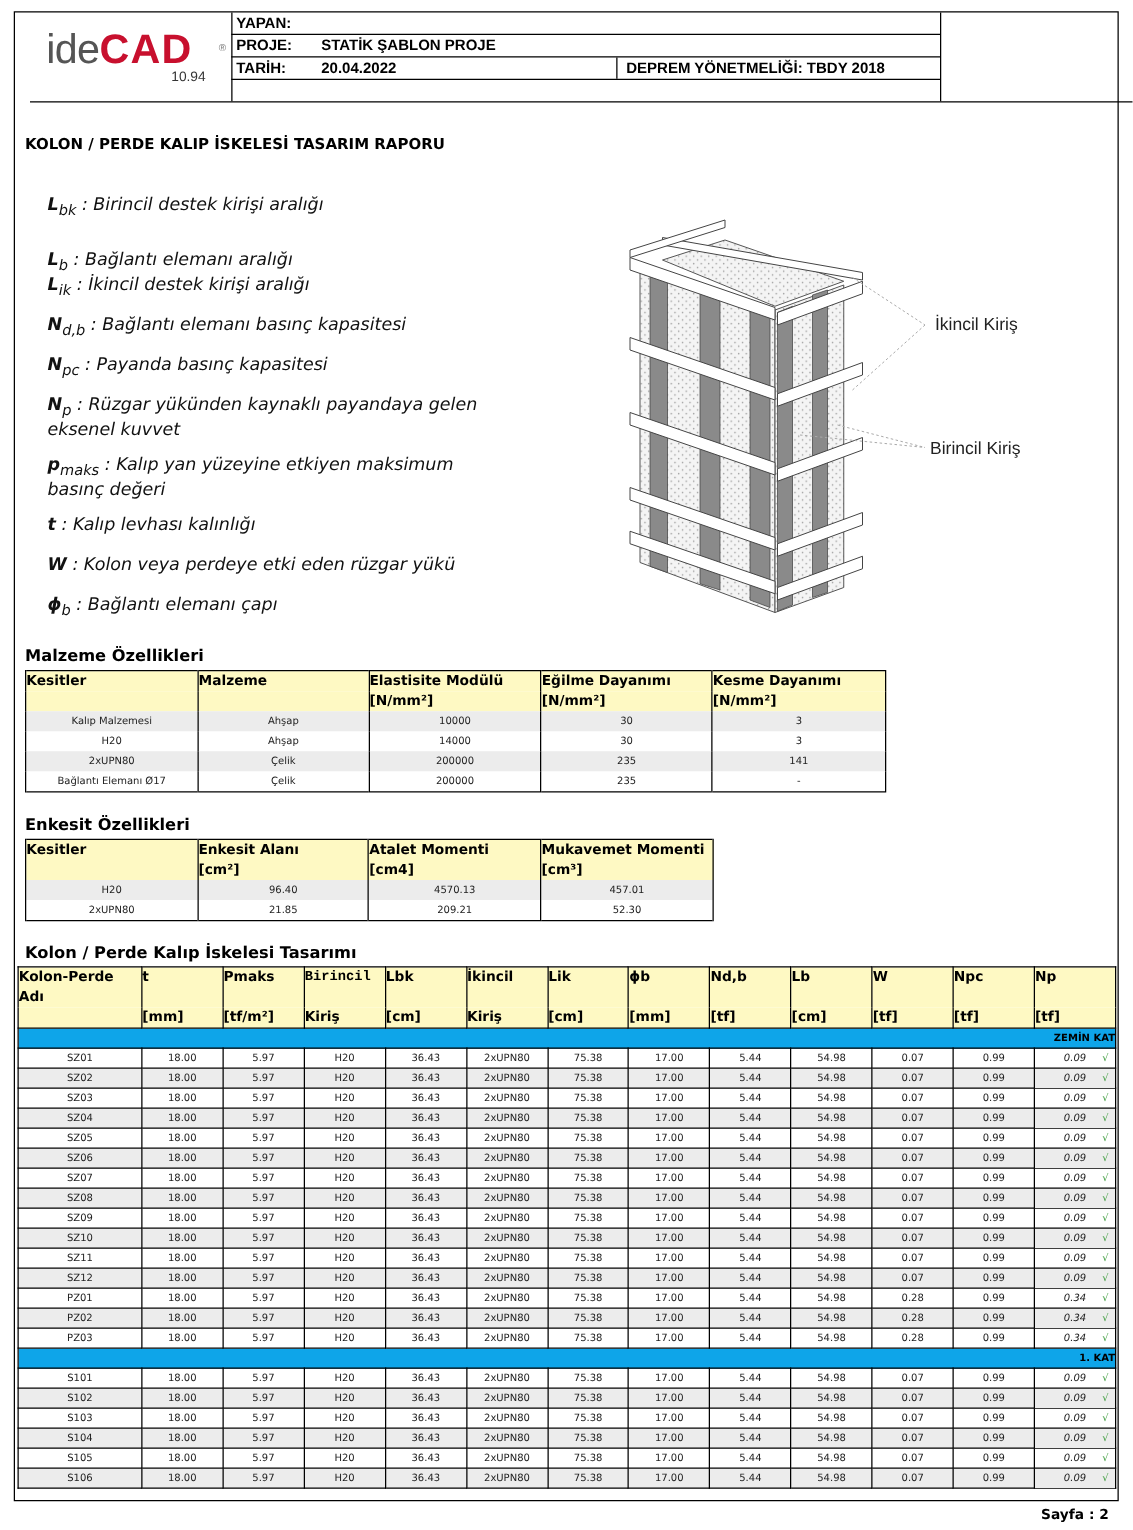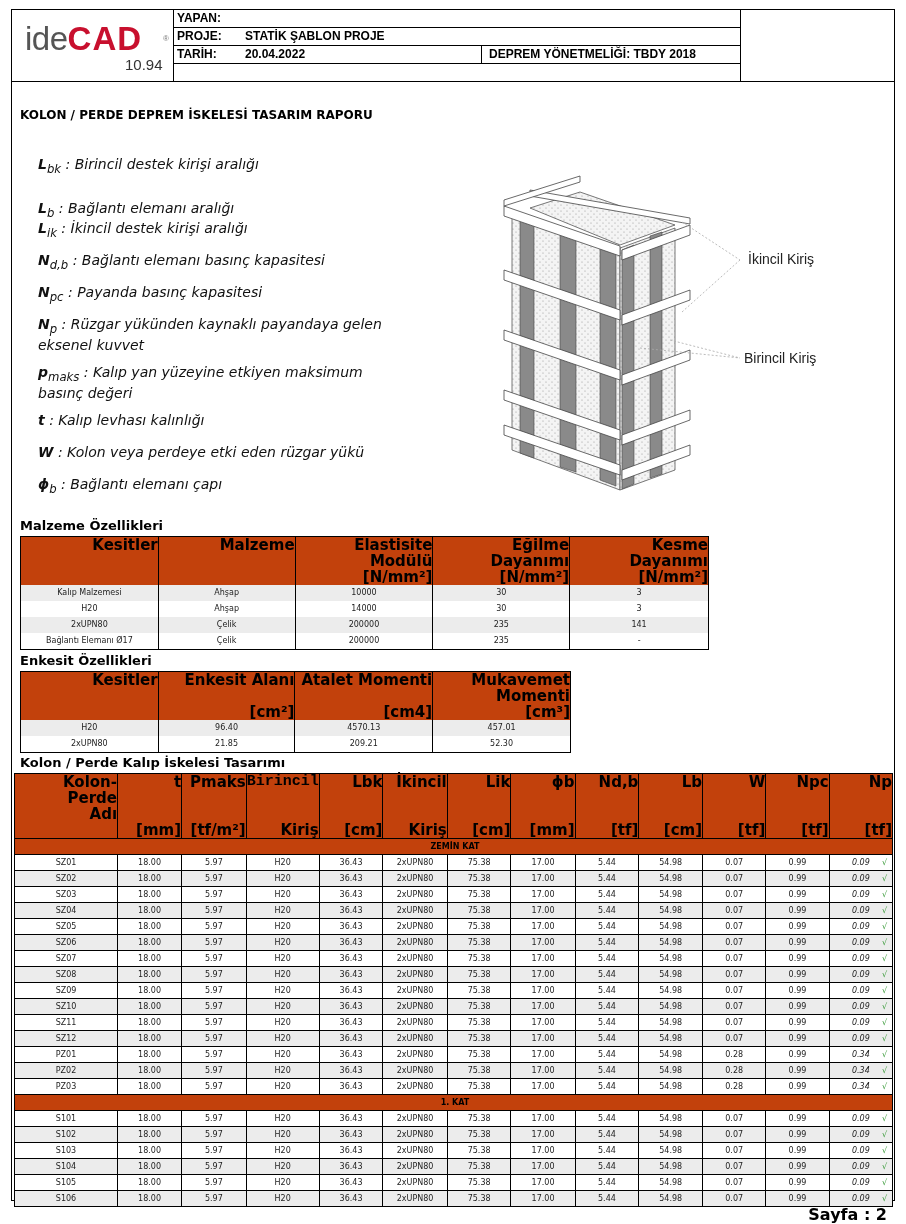--- a/index.html
+++ b/index.html
@@ -1,51 +1,51 @@
 <!DOCTYPE html>
 <html><head>
 <meta charset="utf-8">
 <style>
   html, body { margin:0; padding:0; background:#fff; }
   body { width:906px; height:1224px; position:relative; font-family:"DejaVu Sans", sans-serif; color:#000; overflow:hidden; }
   .page { position:absolute; left:11px; top:9px; width:884px; height:1192px; border:1px solid #000; box-sizing:border-box; }
-  .hdr { position:absolute; left:0; top:0; width:882px; height:71px; border-bottom:1px solid #000; }
+  .hdr { position:absolute; left:12px; top:0; width:882px; height:71px; border-bottom:1px solid #000; }
   .logo-cell { position:absolute; left:0; top:0; width:161px; height:71px; border-right:1px solid #000; }
   .logo { position:absolute; left:13px; top:12px; font-family:"Liberation Sans", sans-serif; font-size:33px; line-height:34px; letter-spacing:-0.5px; }
   .logo .ide { color:#555; font-weight:normal; }
   .logo .cad { color:#c8102e; font-weight:bold; letter-spacing:1px; }
   .logo .reg { position:absolute; left:138px; top:0; font-size:8px; color:#777; }
-  .logo-ver { position:absolute; left:113px; top:46px; font-family:"Liberation Sans", sans-serif; font-size:15px; color:#333; }
+  .logo-ver { position:absolute; left:113px; top:46px; font-family:"Liberation Sans", sans-serif; font-size:11px; color:#333; }
   .hdr-mid { position:absolute; left:161px; top:0; width:567px; height:71px; border-right:1px solid #000; }
   .hrow { position:absolute; left:0; width:567px; height:17px; border-bottom:1px solid #000; font-family:"Liberation Sans", sans-serif; font-weight:bold; font-size:12px; line-height:17px; }
   .hrow .lbl { position:absolute; left:4px; }
   .hrow .val { position:absolute; left:72px; }
   .hrow .sep { position:absolute; left:308px; top:0; height:17px; border-left:1px solid #000; }
   .hrow .val2 { position:absolute; left:316px; }
   .title { position:absolute; left:8px; top:98px; font-size:12px; font-weight:bold; }
   .legend { position:absolute; left:26px; top:146px; width:370px; font-size:14px; font-style:italic; color:#111; }
   .legend .item { position:absolute; left:0; width:360px; line-height:16px; }
   .legend .sym { font-weight:bold; font-style:italic; }
   .figure { position:absolute; left:478px; top:160px; width:340px; height:330px; }
   .fig-label { position:absolute; font-family:"Liberation Sans", sans-serif; font-size:14px; color:#222; font-style:normal; }
   .section-title { position:absolute; left:8px; font-size:13px; font-weight:bold; font-family:"DejaVu Sans", sans-serif; }
   table { border-collapse:collapse; position:absolute; font-family:"DejaVu Sans", sans-serif; }
-  th { background:#c2410c; font-size:15px; font-weight:bold; border-left:1px solid #000; border-right:1px solid #000; text-align:right; vertical-align:top; padding:0; }
+  th { background:#fef9c3; font-size:11px; font-weight:bold; border-left:1px solid #000; border-right:1px solid #000; text-align:left; vertical-align:top; padding:0; }
   td { font-size:8px; text-align:center; border:1px solid #000; padding:0; color:#222; height:15px; line-height:15px; }
   .t1 td, .t2 td { border-top:none; border-bottom:none; height:16px; line-height:16px; }
   .t1, .t2 { border:1px solid #000; }
   .shade td { background:#ececec; }
   .t3 { border:1px solid #000; }
   .t3 td { border:1px solid #000; }
   .t3 th { border:1px solid #000; border-bottom:none; }
   .t3 th.u { border-top:none; border-bottom:1px solid #000; }
-  .floor td { background:#c2410c; text-align:center; font-weight:bold; font-size:8px; padding-left:3px; color:#000; }
+  .floor td { background:#0ea5e9; text-align:right; font-weight:bold; font-size:8px; padding-left:3px; color:#000; }
   .check { color:#3a9b3a; font-size:8px; position:absolute; right:5px; }
   .np-cell { position:relative;font-style:italic; }
-  .pagenum { position:absolute; right:19px; top:1205px; font-size:16px; font-weight:bold; font-family:"DejaVu Sans", sans-serif; }
+  .pagenum { position:absolute; right:19px; top:1205px; font-size:11px; font-weight:bold; font-family:"DejaVu Sans", sans-serif; }
 </style>
 </head>
 <body>
 
 <div class="page">
 
   <div class="hdr">
     <div class="logo-cell">
       <div class="logo">
         <span class="ide">ide</span><span class="cad">CAD</span>
@@ -64,21 +64,21 @@
       </div>
       <div class="hrow" style="top:36px">
         <span class="lbl">TARİH:</span>
         <span class="val">20.04.2022</span>
         <span class="sep"></span>
         <span class="val2">DEPREM YÖNETMELİĞİ: TBDY 2018</span>
       </div>
     </div>
   </div>
 
-  <div class="title">KOLON / PERDE DEPREM İSKELESİ TASARIM RAPORU</div>
+  <div class="title">KOLON / PERDE KALIP İSKELESİ TASARIM RAPORU</div>
 
   <div class="legend" id="legend">
       <div class="item" style="top: 0px;"><span class="sym">L</span><sub>bk</sub><span> : Birincil destek kirişi aralığı</span></div>
       <div class="item" style="top: 32px; margin-top: 12px;"><span class="sym">L</span><sub>b</sub><span> : Bağlantı elemanı aralığı</span></div>
       <div class="item" style="top: 64px;"><span class="sym">L</span><sub>ik</sub><span> : İkincil destek kirişi aralığı</span></div>
       <div class="item" style="top: 96px;"><span class="sym">N</span><sub>d,b</sub><span> : Bağlantı elemanı basınç kapasitesi</span></div>
       <div class="item" style="top: 128px;"><span class="sym">N</span><sub>pc</sub><span> : Payanda basınç kapasitesi</span></div>
       <div class="item" style="top: 160px;"><span class="sym">N</span><sub>p</sub><span> : Rüzgar yükünden kaynaklı payandaya gelen eksenel kuvvet</span></div>
       <div class="item" style="top: 208px;"><span class="sym">p</span><sub>maks</sub><span> : Kalıp yan yüzeyine etkiyen maksimum basınç değeri</span></div>
       <div class="item" style="top: 256px;"><span class="sym">t</span><sub></sub><span> : Kalıp levhası kalınlığı</span></div>
@@ -245,21 +245,21 @@
         <col style="width:65px">
         <col style="width:65px">
         <col style="width:65px">
         <col style="width:65px">
         <col style="width:65px">
         <col style="width:65px">
         <col style="width:65px">
     </colgroup>
     <thead>
       <tr id="des-h1">
-          <th style="height: 16px; line-height: 16px; padding-left: 48px;">Kolon-Perde Adı</th>
+          <th style="height: 16px; line-height: 16px;">Kolon-Perde Adı</th>
           <th style="height: 16px; line-height: 16px;">t</th>
           <th style="height: 16px; line-height: 16px;">Pmaks</th>
           <th style="height: 16px; line-height: 16px; font-family: Liberation Mono, monospace;">Birincil</th>
           <th style="height: 16px; line-height: 16px;">Lbk</th>
           <th style="height: 16px; line-height: 16px;">İkincil</th>
           <th style="height: 16px; line-height: 16px;">Lik</th>
           <th style="height: 16px; line-height: 16px; margin-top: 35px;">ϕb</th>
           <th style="height: 16px; line-height: 16px;">Nd,b</th>
           <th style="height: 16px; line-height: 16px;">Lb</th>
           <th style="height: 16px; line-height: 16px;">W</th>

